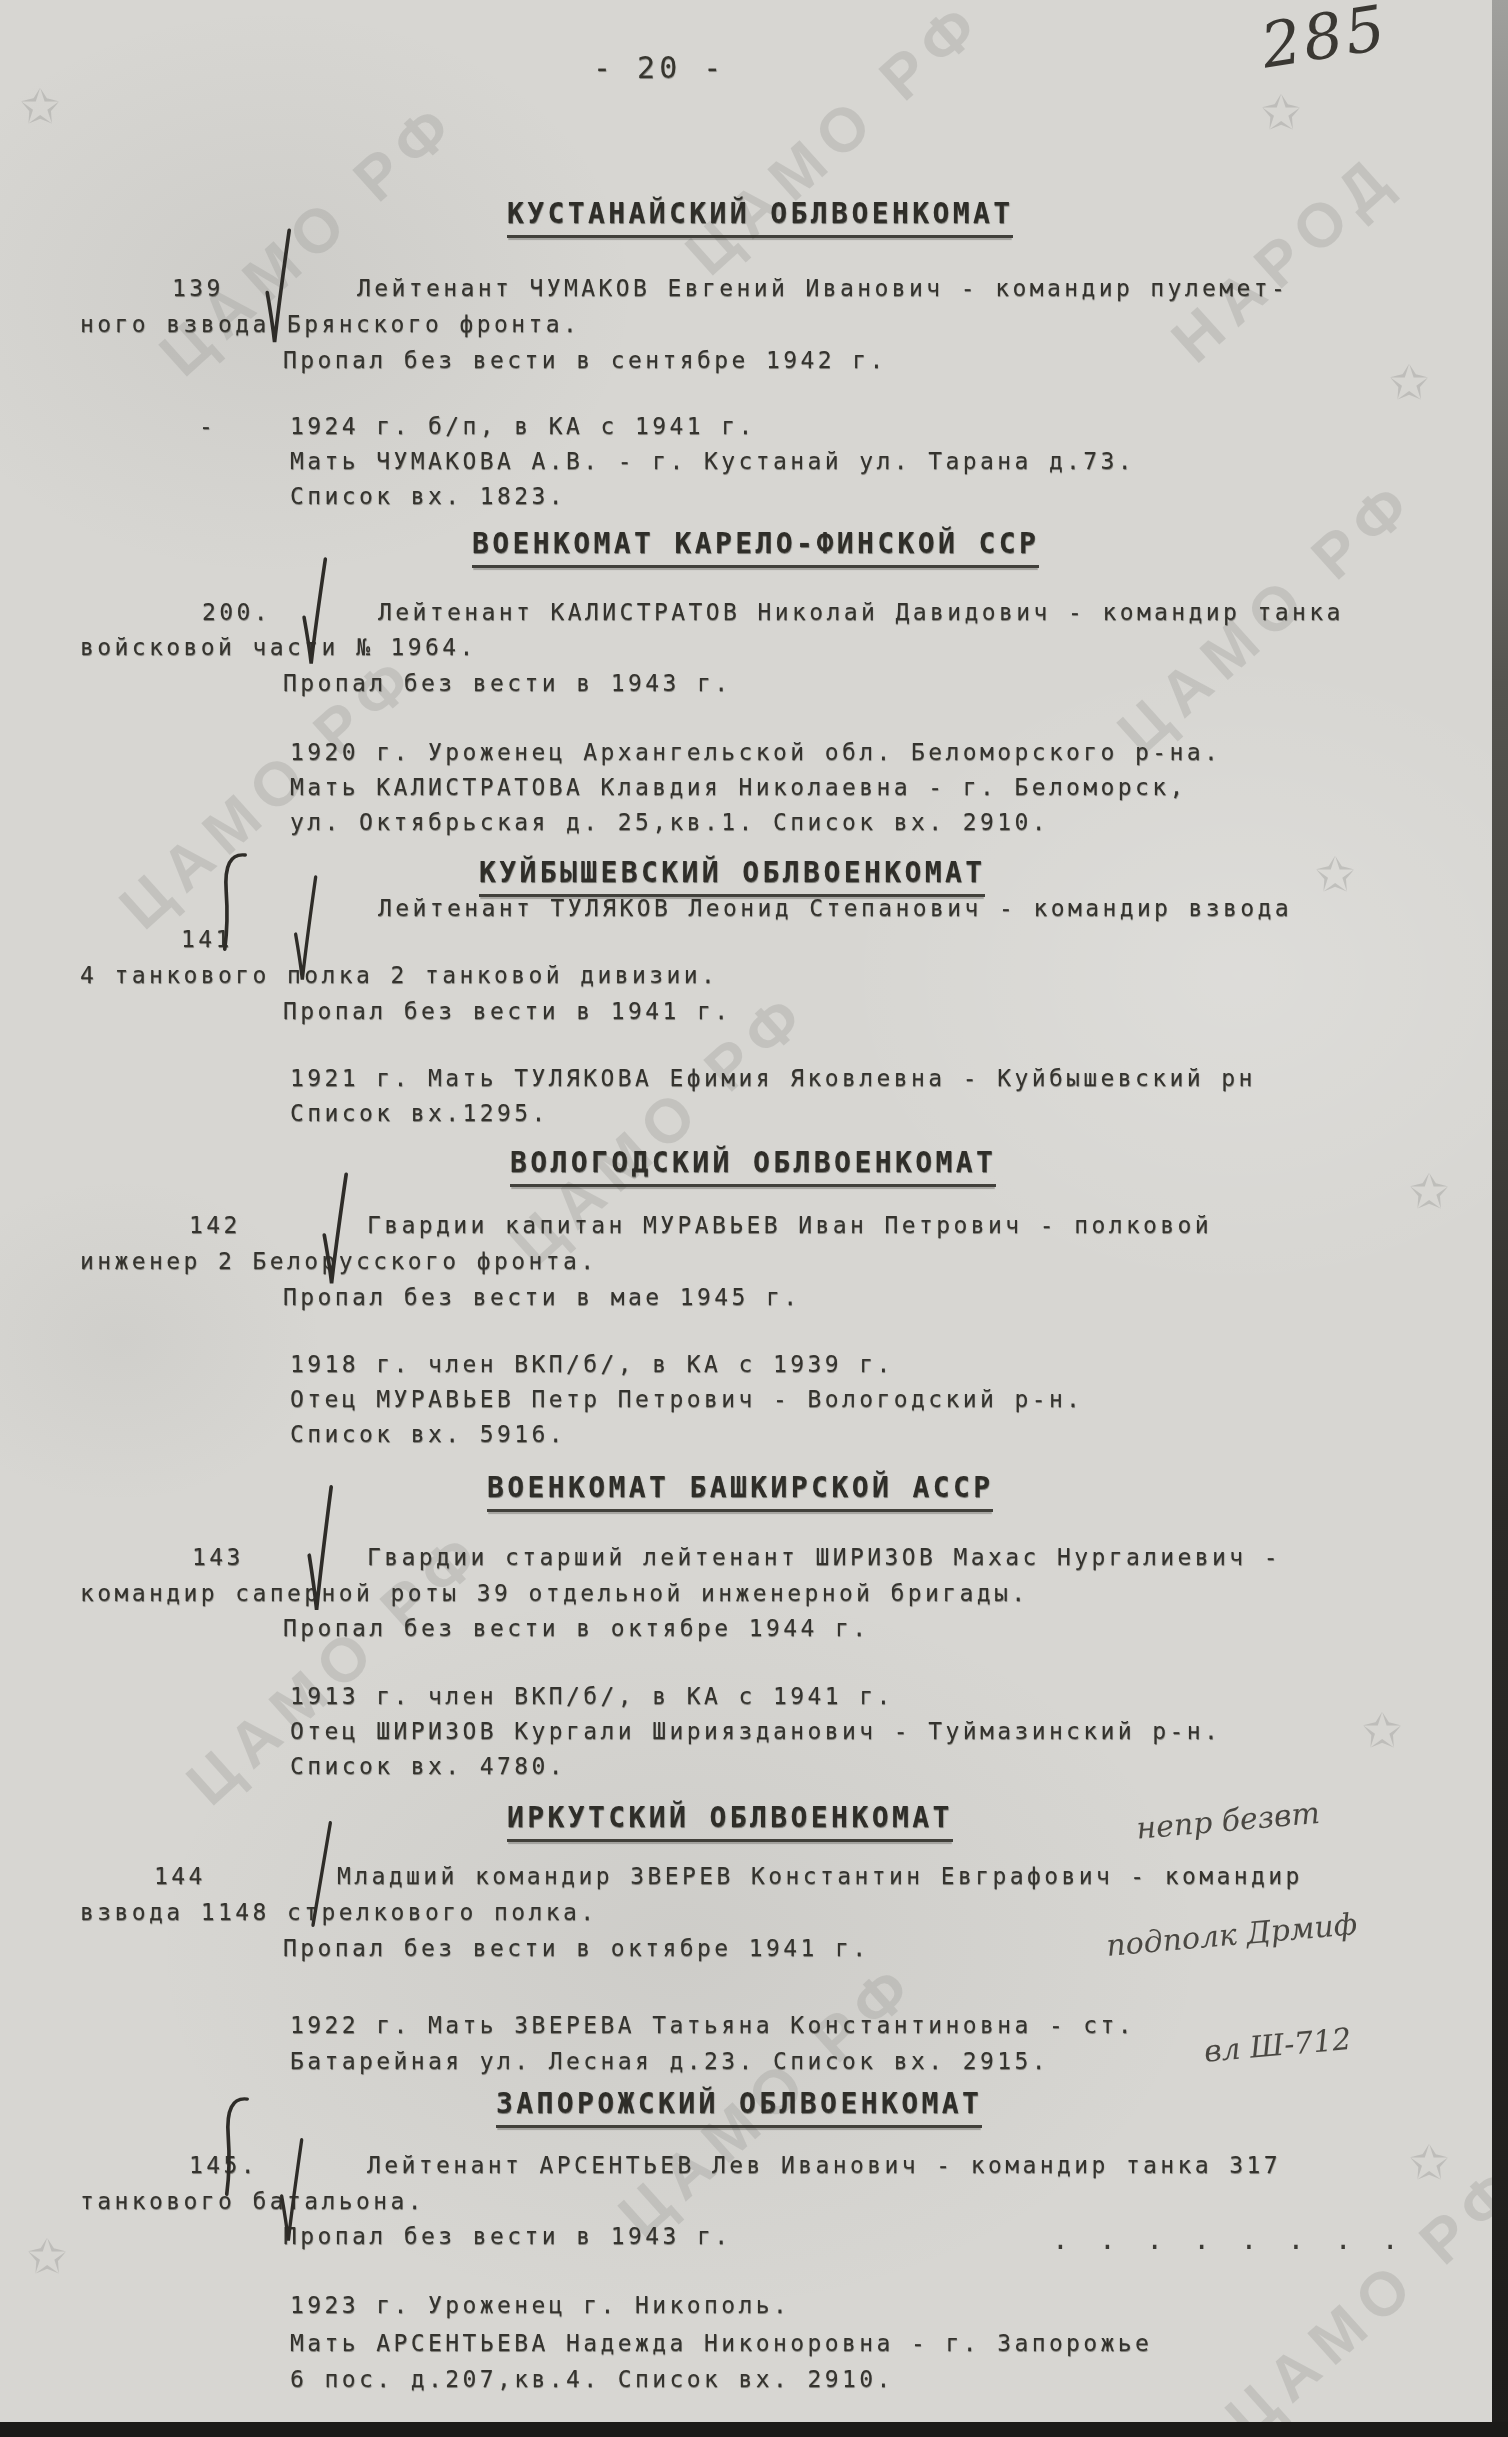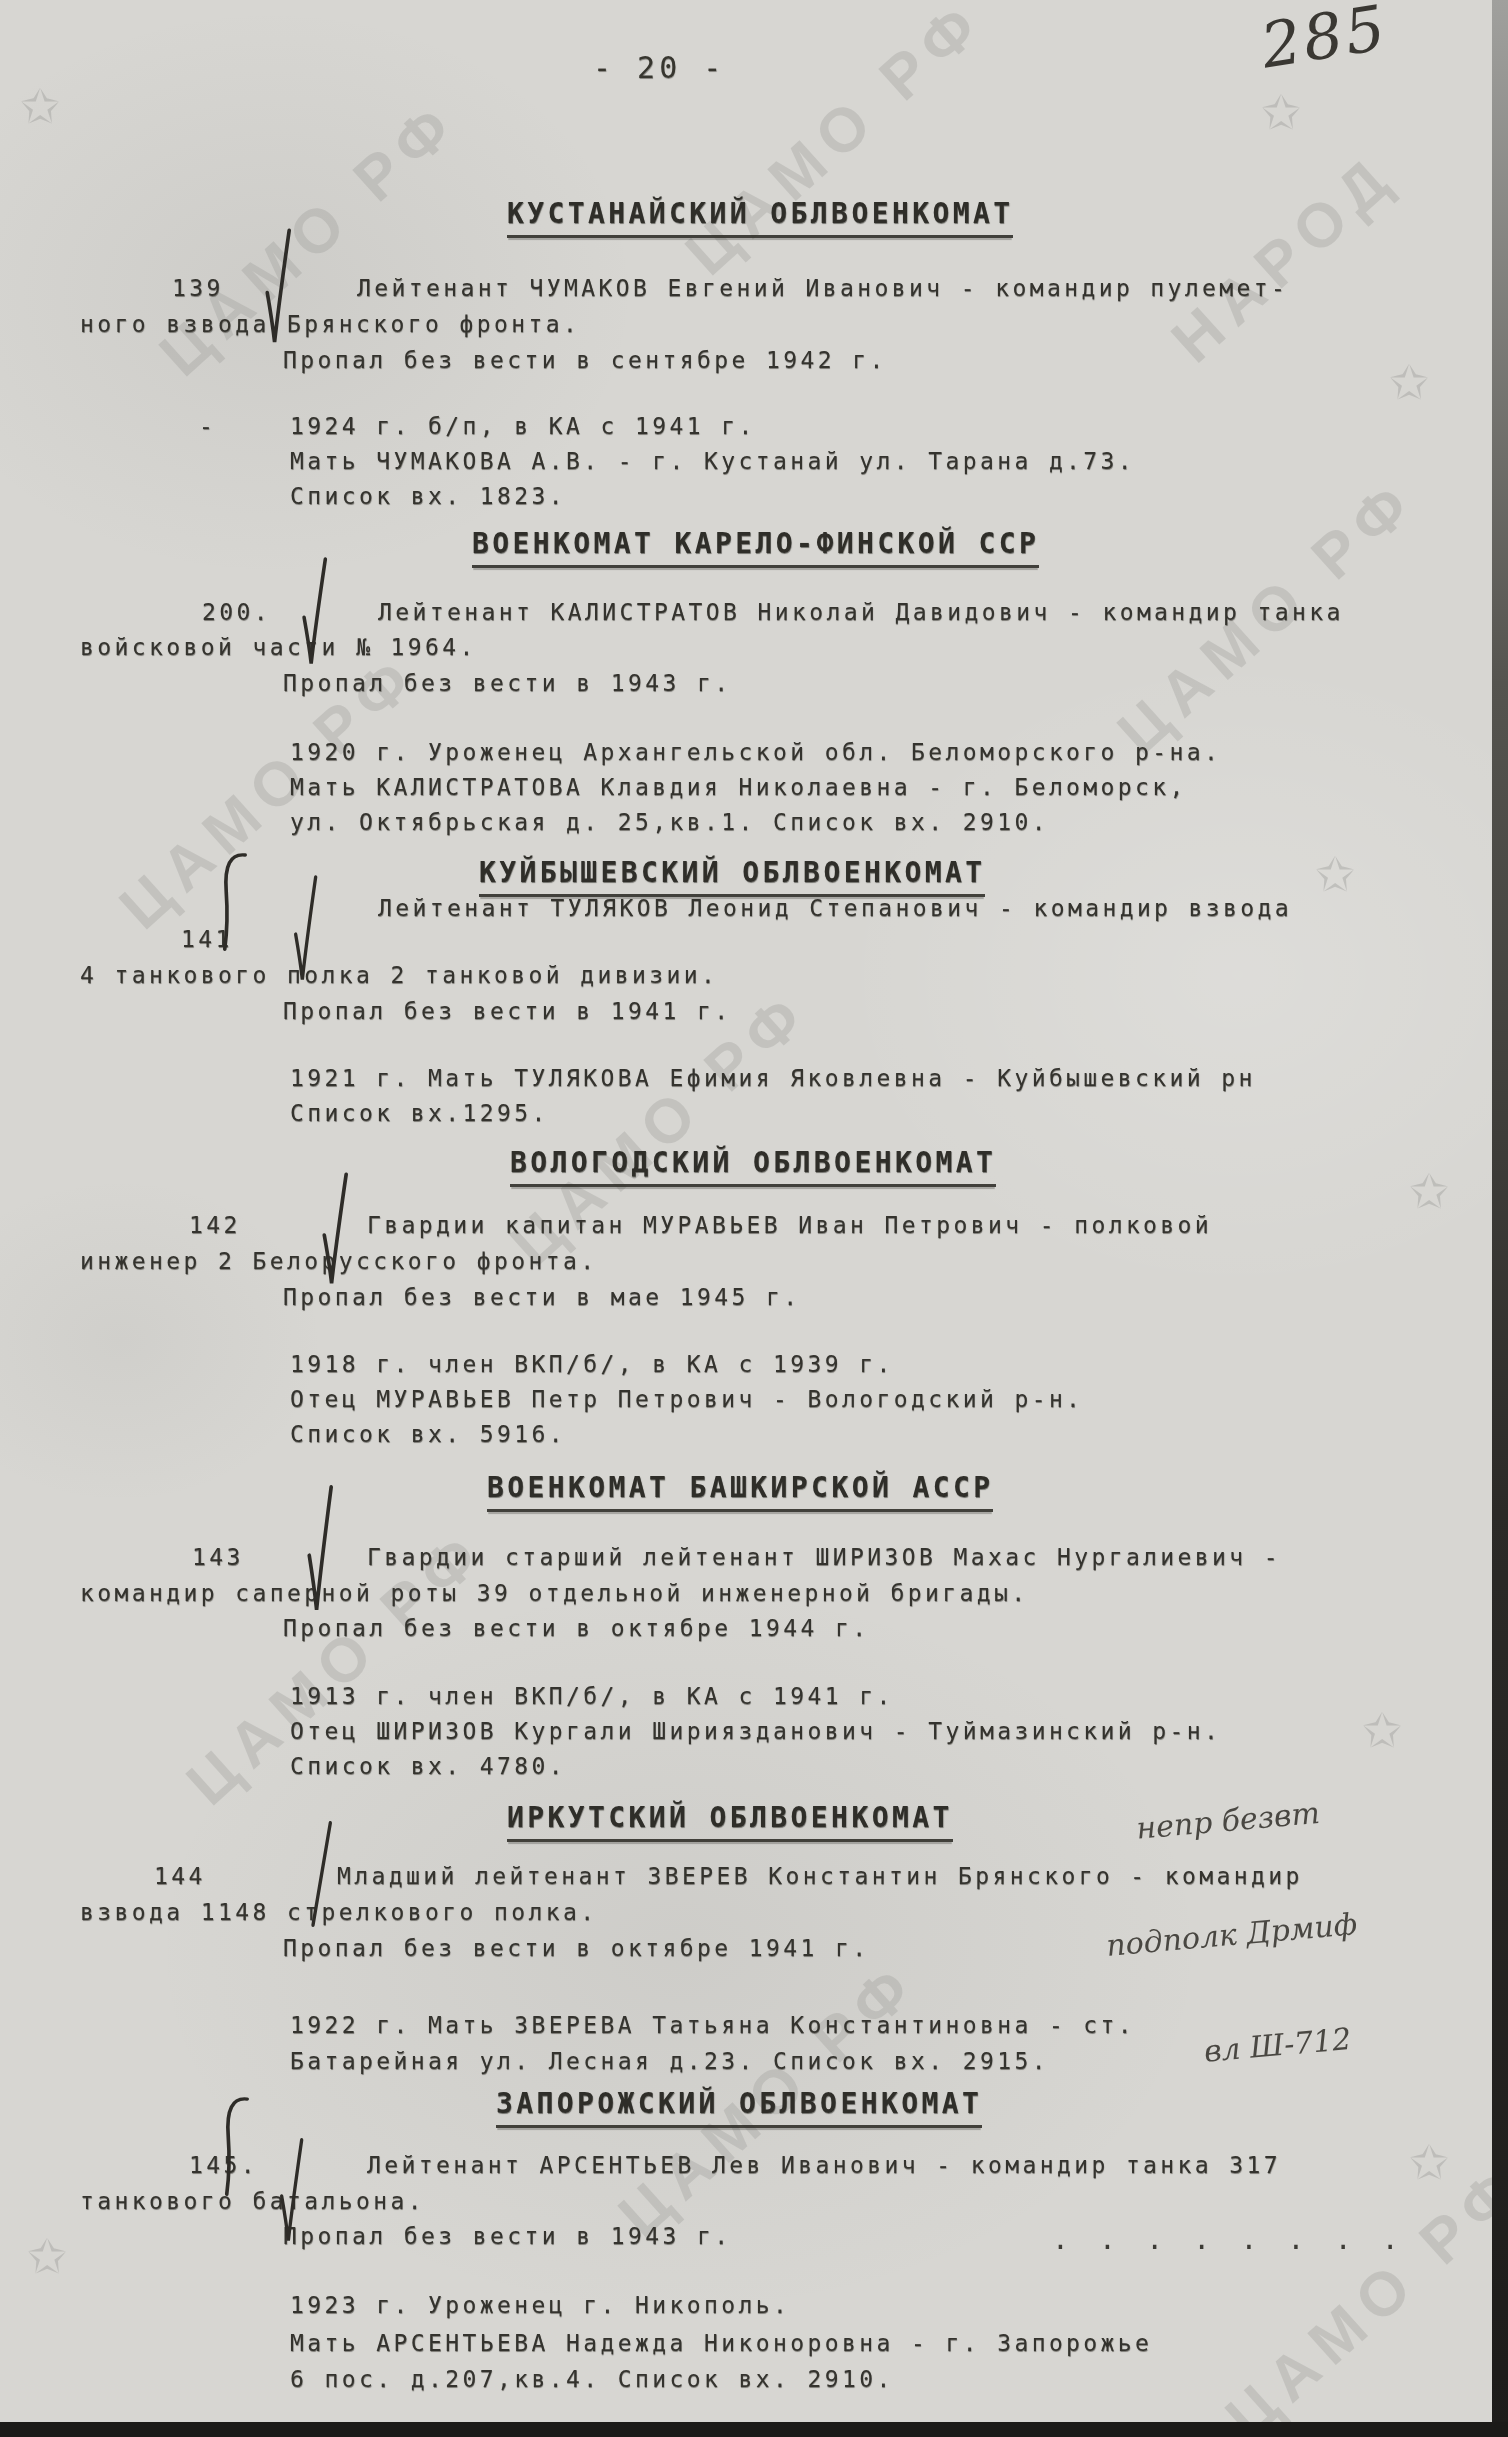--- a/index.html
+++ b/index.html
@@ -217,21 +217,21 @@
   </div>
 
   <div class="hdr" style="left:507px;top:1801px">ИРКУТСКИЙ ОБЛВОЕНКОМАТ</div>
 
   <div class="mark" style="left:305px;top:1820px">
     <svg width="32" height="108" viewBox="0 0 48 150" preserveAspectRatio="none">
       <path d="M38 4 Q28 60 12 146" stroke="#2e2c28" stroke-width="5" fill="none" stroke-linecap="round"></path>
     </svg>
   </div>
   <div class="t" style="left:154px;top:1863px">144</div>
-  <div class="t" style="left:337px;top:1863px">Младший лейтенант ЗВЕРЕВ Константин Брянского - командир</div>
+  <div class="t" style="left:337px;top:1863px">Младший командир ЗВЕРЕВ Константин Евграфович - командир</div>
   <div class="t" style="left:80px;top:1899px">взвода 1148 стрелкового полка.</div>
   <div class="t" style="left:283px;top:1935px">Пропал без вести в октябре 1941 г.</div>
   <div class="t" style="left:290px;top:2012px">1922 г. Мать ЗВЕРЕВА Татьяна Константиновна - ст.</div>
   <div class="t" style="left:290px;top:2048px">Батарейная ул. Лесная д.23. Список вх. 2915.</div>
 
   <div class="hdr" style="left:496px;top:2087px">ЗАПОРОЖСКИЙ ОБЛВОЕНКОМАТ</div>
 
   <div class="mark" style="left:218px;top:2095px">
     <svg width="35" height="102" viewBox="0 0 48 150" preserveAspectRatio="none">
       <path d="M40 6 Q10 2 14 60 Q17 105 12 146" stroke="#2e2c28" stroke-width="5" fill="none" stroke-linecap="round"></path>

